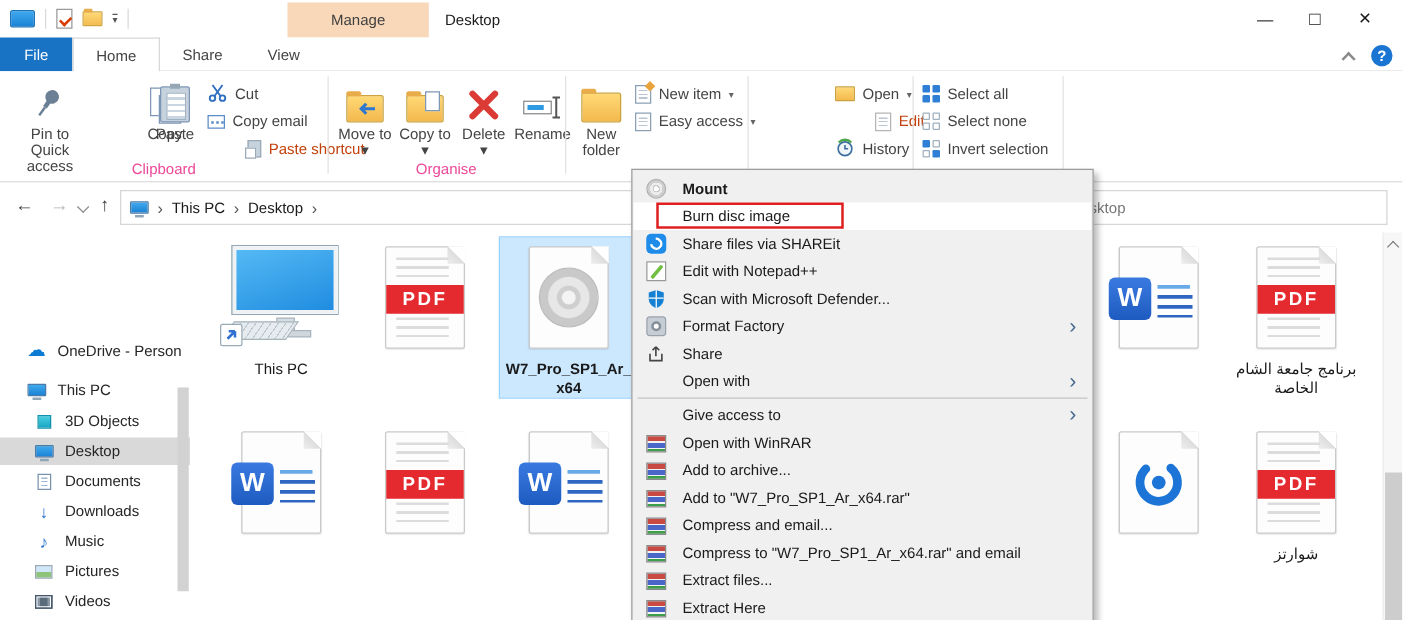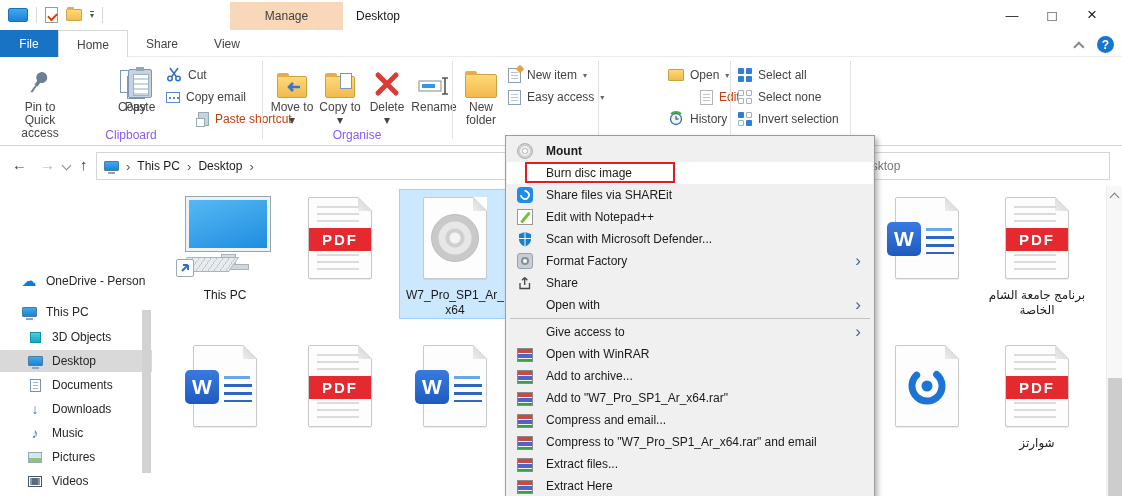--- a/index.html
+++ b/index.html
@@ -33,21 +33,21 @@
   .tab-view { left:196px; width:62px; }
   .tab-tool { left:240px; width:104px; left:240px; }
   .tab-tool { left:240px; }
   .rib-right { position:absolute; right:8px; top:6px; display:flex; align-items:center; gap:12px; }
   .chev-up { width:8px; height:8px; border-left:2px solid #8a8a8a; border-top:2px solid #8a8a8a; transform:rotate(45deg) translateY(3px); }
   .help-btn { width:17px; height:17px; border-radius:50%; background:#1975d1; color:#fff; font-weight:bold; font-size:12px; display:flex; align-items:center; justify-content:center; }
 
   
   .ribbon { position:absolute; left:0; top:57px; width:100%; height:89px; background:#fff; border-bottom:1px solid #d4d4d4; }
   .gsep { position:absolute; top:4px; width:1px; height:78px; background:#e2e2e2; }
-  .glabel { position:absolute; bottom:3px; text-align:center; color:#8b5cf6; }
+  .glabel { position:absolute; bottom:3px; text-align:center; color:#ec4899; }
   .bigbtn { position:absolute; top:5px; display:flex; flex-direction:column; align-items:center; text-align:center; color:#444; line-height:13px; }
   .bigbtn .bicon { height:36px; display:flex; align-items:flex-end; justify-content:center; margin-bottom:3px; }
   .srow { position:absolute; height:20px; display:flex; align-items:center; gap:6px; color:#444; white-space:nowrap; }
   .srow.disabled { color:#c2410c;margin-left:32px; }
   .caret { font-size:8px; color:#666; }
   .fold-y { width:30px; height:22px; background:linear-gradient(180deg,#ffd975,#f3b94e); border:1px solid #caa23e; border-radius:2px; position:relative; }
   .fold-y:before { content:""; position:absolute; left:-1px; top:-4px; width:12px; height:4px; background:#e8ad4a; border-radius:2px 2px 0 0; }
   .fold-s { width:16px; height:12px; background:linear-gradient(180deg,#ffd975,#f3b94e); border:1px solid #caa23e; border-radius:1px; }
   .ov { position:absolute; }
   .i-copy { width:24px; height:28px; position:relative; }
@@ -428,21 +428,21 @@
           </div>
       </div>
     </div>
     <div class="tile r1 selected" style="left:400px;">
       <div class="ficon">
         <div class="page">
             <span class="fold"></span>
             <div class="cd"></div>
           </div>
       </div>
-      <div class="flabel" style="word-break:break-all;padding:0 3px;">W7_Pro_SP1_Ar_x64</div>
+      <div class="flabel" style="word-break:break-all;padding:0 3px;font-weight:bold;">W7_Pro_SP1_Ar_x64</div>
     </div>
     <div class="tile r1" style="left:872px;">
       <div class="ficon">
         <div class="page">
             <span class="fold"></span>
           <span class="w-badge">W</span>
             <span class="w-lines"></span>
           </div>
       </div>
     </div>

